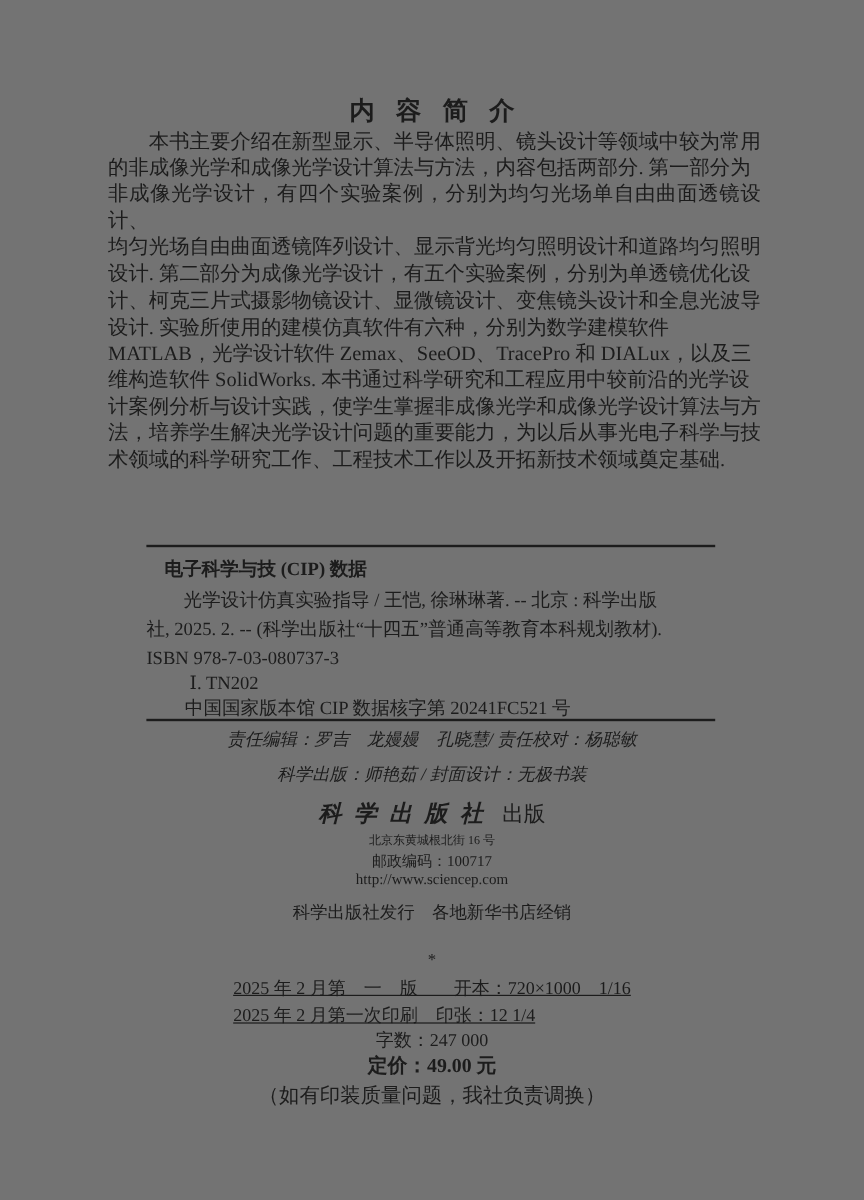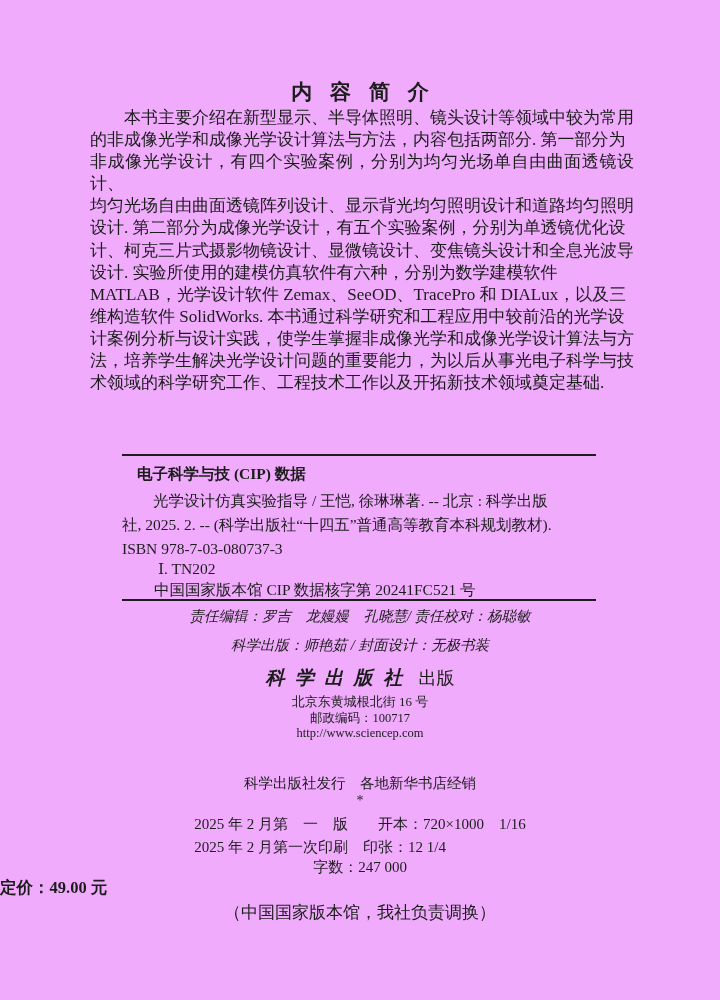--- a/index.html
+++ b/index.html
@@ -2,21 +2,21 @@
 <html><head>
 <meta charset="utf-8">
 <style>
   * { margin: 0; padding: 0; box-sizing: border-box; }
   html, body { background: #e8e8e8; }
   .page {
     position: relative;
     width: 720px;
     height: 1000px;
     margin: 0 auto;
-    background: #f0abfc;
+    background: #737373;
     color: #1c1c1c;
     font-family: "Liberation Serif", "DejaVu Serif", serif;
     overflow: hidden;
   }
   .preline { white-space: pre-line; }
 
   
   .intro-title {
     position: absolute;
     top: 78px; left: 0; right: 0;
@@ -76,43 +76,44 @@
 
   
   .logo-line { position: absolute; top: 665px; left: 0; right: 0; text-align: center; }
   .logo-script {
     font-size: 19px;
     font-weight: bold;
     font-style: italic;
     letter-spacing: 0.55em;
   }
   .logo-suffix { font-size: 18px; margin-left: 0.1em; }
-  .pub-address  { position: absolute; top: 693px; left: 0; right: 0; text-align: center; font-size: 13px; }
+  .pub-address  { position: absolute; top: 693px; left: 0; right: 0; text-align: center; font-size: 10px; }
   .pub-postcode { position: absolute; top: 710px; left: 0; right: 0; text-align: center; font-size: 12.5px; }
   .pub-website  { position: absolute; top: 726px; left: 0; right: 0; text-align: center; font-size: 12.5px; font-family: "Liberation Serif","DejaVu Serif",serif; }
 
   
   .print-1   { position: absolute; top: 749px; left: 0; right: 0; text-align: center; font-size: 14.5px; }
-  .print-2   { position: absolute; top: 774px; left: 0; right: 0; text-align: center; font-size: 14.5px; font-family: Liberation Serif, serif; }
+  .print-2   { position: absolute; top: 751px; left: 0; right: 0; text-align: center; font-size: 14.5px; font-family: Liberation Serif, serif; }
   .asterisk  { position: absolute; top: 793px; left: 0; right: 0; text-align: center; font-size: 14px; }
 
   
   .edition-wrap {
     position: absolute;
     top: 813px; left: 0; right: 0;
     display: flex; justify-content: center;
   }
   .edition-wrap p {
     display: inline-block;
     text-align: left;
     font-size: 15px;
     line-height: 23px;
+    text-decoration: underline;
   }
   .wordcount { position: absolute; top: 858px; left: 0; right: 0; text-align: center; font-size: 15px; }
-  .price     { position: absolute; top: 877px; left: 0; right: 0; font-size: 16.5px; font-weight: bold; }
+  .price     { position: absolute; top: 877px; left: 0; right: 0; text-align: center; font-size: 16.5px; font-weight: bold; }
   .notice    { position: absolute; top: 901px; left: 0; right: 0; text-align: center; font-size: 17px; }
 </style>
 </head>
 <body>
 
 <div class="page">
 
   <h1 class="intro-title">内容简介</h1>
 
   <div class="intro-body">
@@ -154,15 +155,15 @@
 
   <p class="print-2">科学出版社发行　各地新华书店经销</p>
   <p class="asterisk">*</p>
 
   <div class="edition-wrap">
     <p class="preline">2025 年 2 月第　一　版　　开本：720×1000　1/16
 2025 年 2 月第一次印刷　印张：12 1/4</p>
   </div>
   <p class="wordcount">字数：247 000</p>
   <p class="price">定价：49.00 元</p>
-  <p class="notice">（中国国家版本馆，我社负责调换）</p>
+  <p class="notice">（如有印装质量问题，我社负责调换）</p>
 
 </div>
 
 </body></html>

